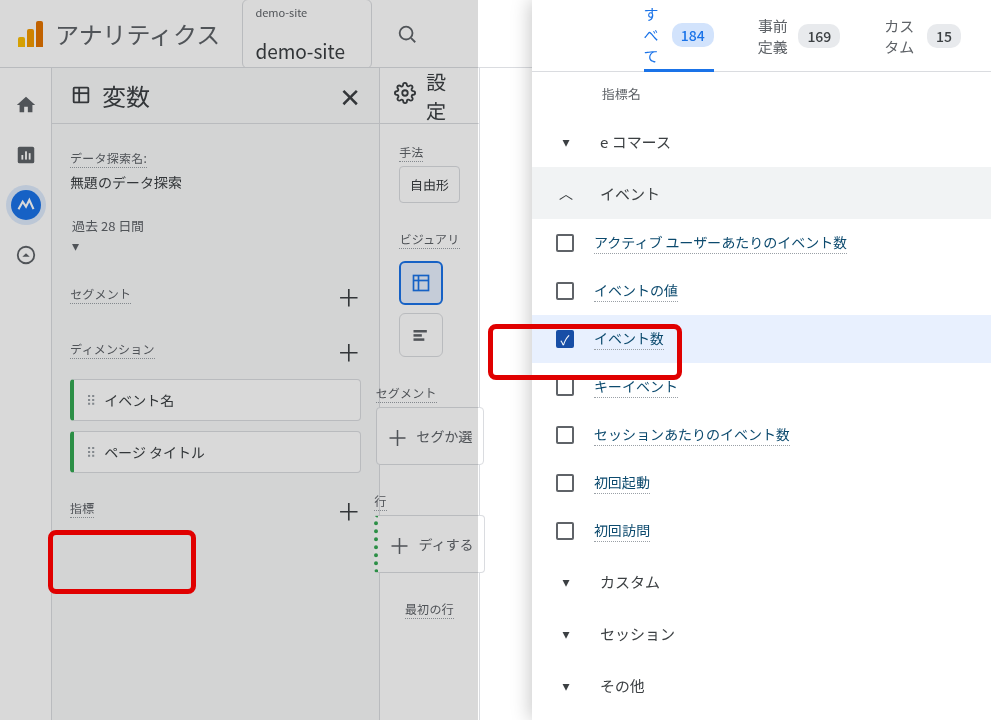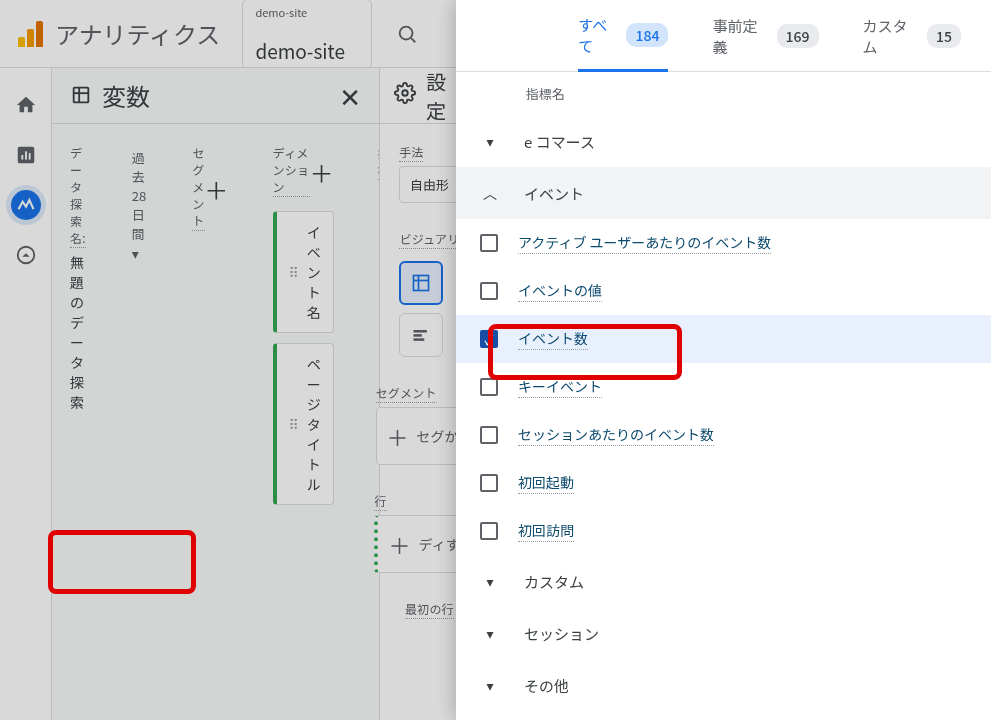--- a/index.html
+++ b/index.html
@@ -29,21 +29,21 @@
     
     .iconrail { width: 52px; display: flex; flex-direction: column; align-items: center; padding-top: 22px; gap: 20px; background: #fff; border-right: 1px solid #dadce0; }
     .rail-icon { width: 30px; height: 30px; display: flex; align-items: center; justify-content: center; color: #5f6368; border-radius: 50%; }
     .rail-icon.active { background: #1a73e8; color: #fff; box-shadow: 0 0 0 5px rgba(26,115,232,0.15); }
     
     
     .vars-panel { width: 328px; background: #f8f9fa; border-right: 1px solid #dadce0; display: flex; flex-direction: column; }
     .vars-head { display: flex; align-items: center; justify-content: space-between; height: 56px; padding: 0 18px; border-bottom: 1px solid #dadce0; }
     .vars-head-left { display: flex; align-items: center; gap: 10px; color: #3c4043; font-size: 24px; }
     .close-x { font-size: 26px; color: #3c4043; cursor: pointer; }
-    .vars-body { padding: 20px 18px; display: flex; flex-direction: row; gap: 44px; overflow-y: auto; }
+    .vars-body { padding: 20px 18px; display: flex; flex-direction: column; gap: 20px; overflow-y: auto; }
     .field-block { position: relative; }
     .field-label { font-size: 12px; color: #5f6368; margin-bottom: 4px; letter-spacing: 0.02em; border-bottom: 1px dotted #9aa0a6; display: inline-block; padding-bottom: 1px; }
     .field-value { font-size: 14px; color: #3c4043; }
     .date-block { padding: 4px 2px; cursor: pointer; }
     .date-block .caret { float: right; color: #5f6368; }
     .section-row { display: flex; justify-content: space-between; align-items: center; }
     .plus { font-size: 24px; color: #3c4043; cursor: pointer; }
     .dim-item { display: flex; align-items: center; gap: 10px; background: #fff; border: 1px solid #dadce0; border-left: 4px solid #34a853; border-radius: 4px; padding: 10px 12px; margin-top: 10px; font-size: 14px; color: #3c4043; }
     .drag-dots { color: #9aa0a6; letter-spacing: -2px; }
     
@@ -53,21 +53,21 @@
     .settings-body { padding: 18px 14px; display: flex; flex-direction: column; gap: 26px; font-size: 13px; color: #5f6368; align-items: center; }
     .tech-sel { border: 1px solid #dadce0; border-radius: 4px; padding: 8px 10px; font-size: 13px; color: #3c4043; background: #fff; white-space: nowrap; overflow: hidden; }
     .viz-row { display: flex; gap: 8px; }
     .viz-btn { width: 44px; height: 44px; border: 1px solid #dadce0; border-radius: 6px; display: flex; align-items: center; justify-content: center; font-size: 18px; color: #5f6368; cursor: pointer; background: #fff; }
     .viz-btn.active { border: 2px solid #1a73e8; color: #1a73e8; background: #e8f0fe; }
     .drop-box { display: flex; align-items: center; gap: 8px; padding: 12px 10px; border: 1px solid #dadce0; border-radius: 4px; color: #5f6368; font-size: 14px; white-space: nowrap; overflow: hidden; background: #fff; }
     .row-drop { border-left: 4px dotted #34a853; }
     .drop-plus { font-size: 22px; }
     
     
-    .picker-panel { position: absolute; right: 0; top: 0; width: 535px; height: 720px; background: #fff; z-index: 100; box-shadow: -2px 0 18px rgba(0,0,0,0.22); display: flex; flex-direction: column; }
+    .picker-panel { position: absolute; right: 0; top: 0; width: 459px; height: 720px; background: #fff; z-index: 100; box-shadow: -2px 0 18px rgba(0,0,0,0.22); display: flex; flex-direction: column; }
     .picker-tabs { display: flex; align-items: center; height: 72px; padding: 0 30px; gap: 44px; border-bottom: 1px solid #dadce0; }
     .tab { display: flex; align-items: center; gap: 8px; font-size: 15px; color: #5f6368; height: 100%; cursor: pointer; }
     .tab.active { color: #1a73e8; border-bottom: 3px solid #1a73e8; margin-bottom: -1px; }
     .pill { background: #e8eaed; color: #3c4043; font-size: 14px; font-weight: 500; border-radius: 10px; padding: 2px 9px; }
     .tab.active .pill { background: #d2e3fc; color: #1a73e8; }
     .picker-sub { padding: 12px 0 12px 70px; font-size: 13px; color: #5f6368; }
     .picker-list { flex: 1; overflow-y: auto; }
     .grp-row { display: flex; align-items: center; height: 52px; padding: 0 24px; gap: 24px; font-size: 15px; color: #3c4043; cursor: pointer; }
     .grp-row.expanded { background: #f1f3f4; }
     .chev { width: 20px; display: inline-flex; justify-content: center; font-size: 14px; color: #3c4043; }

